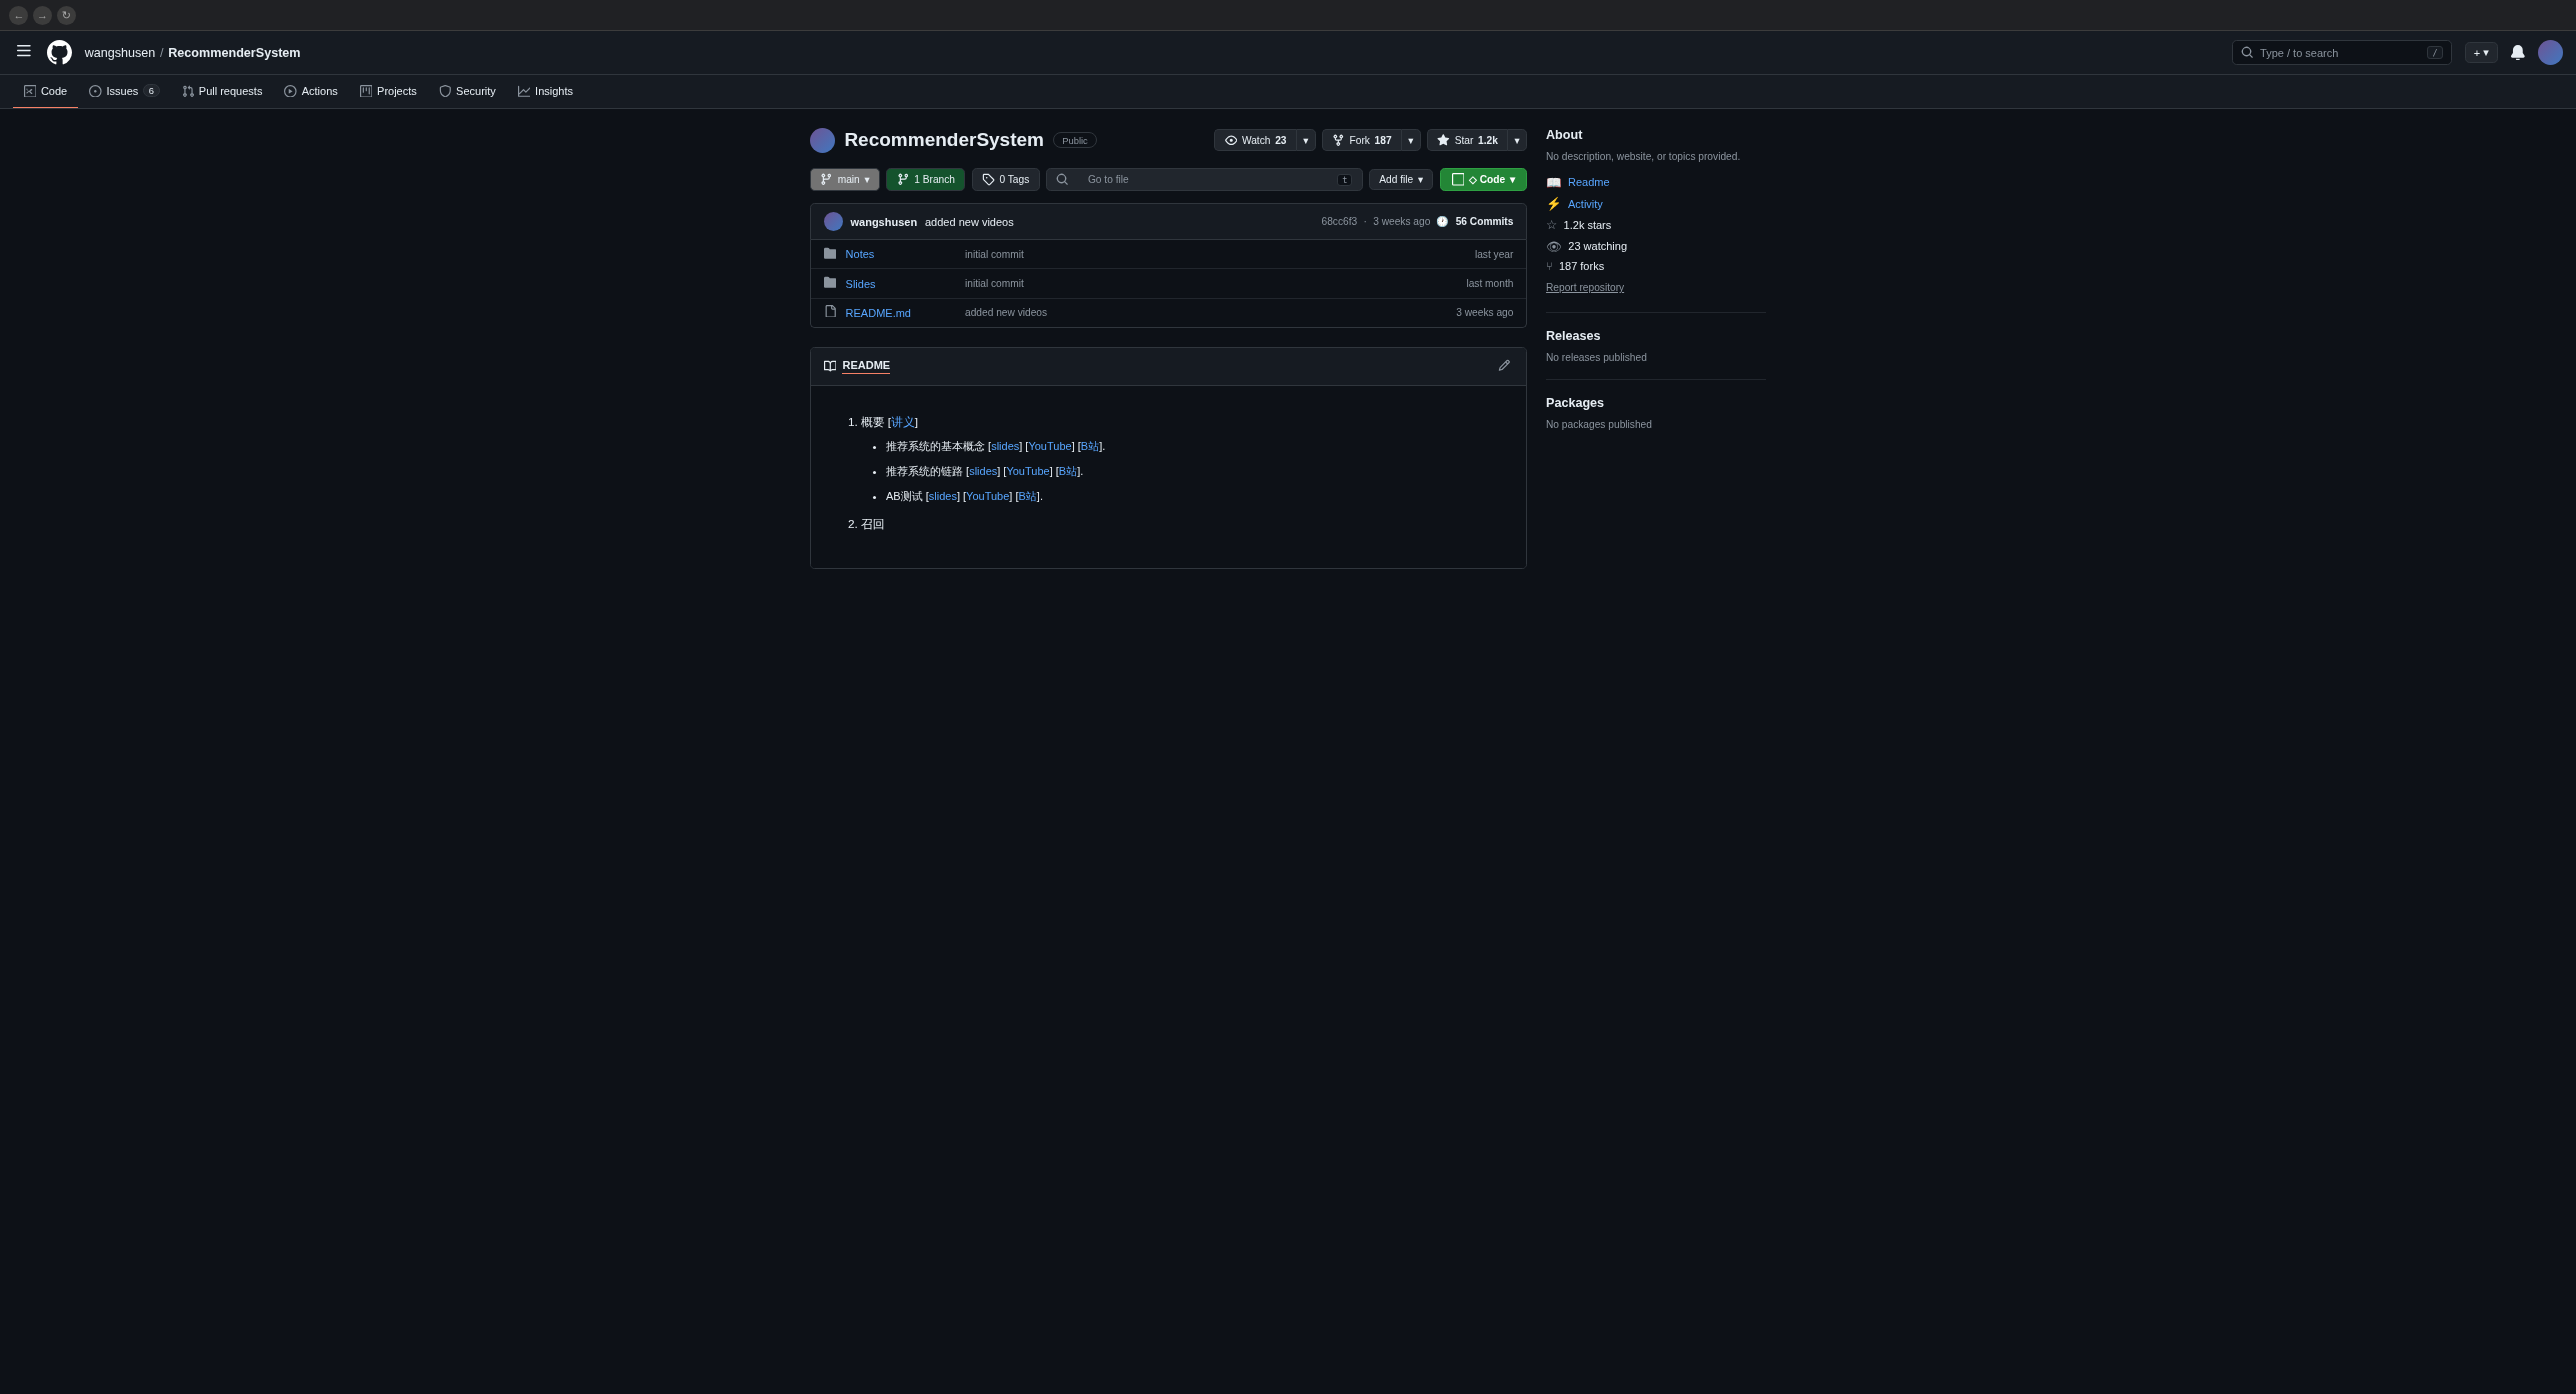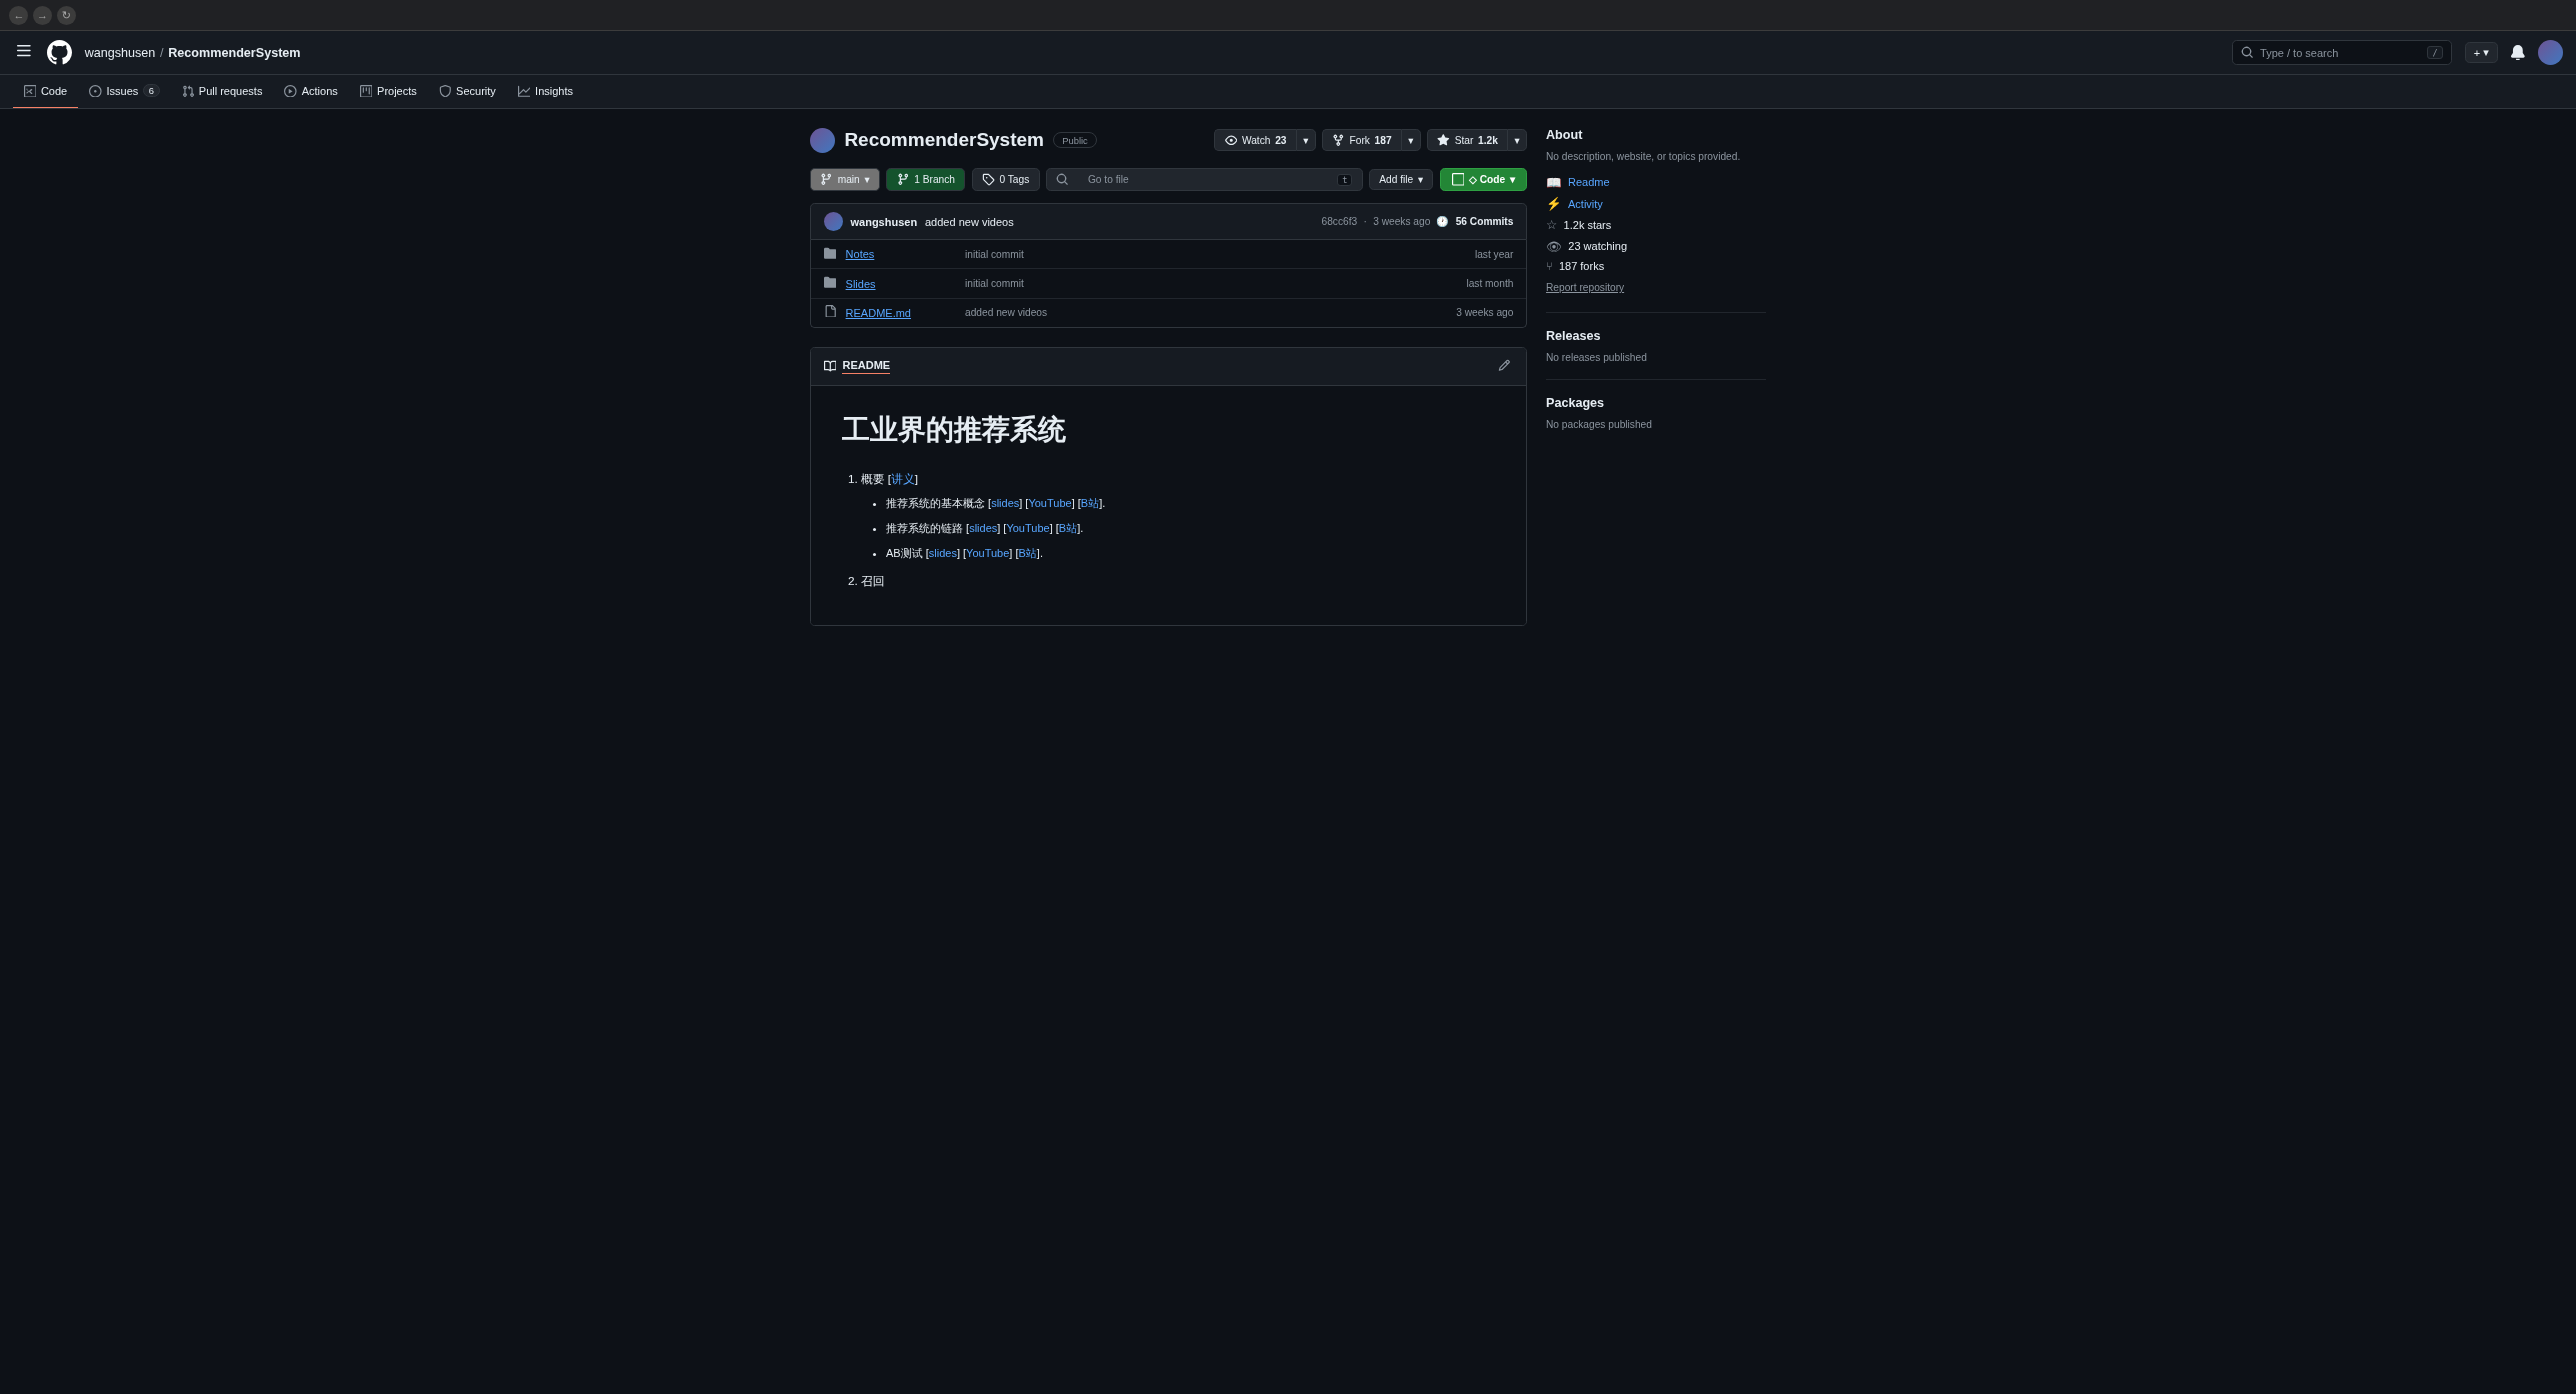--- a/index.html
+++ b/index.html
@@ -448,21 +448,20 @@
     .file-icon {
       color: #8b949e;
       font-size: 12.6px;
       flex-shrink: 0;
     }
     .file-name {
       color: #58a6ff;
       cursor: pointer;
       min-width: 110px;
       font-size: 11px;
-      text-decoration: underline;
     }
     .file-commit-msg {
       color: #8b949e;
       flex: 1;
       font-size: 10.2px;
     }
     .file-time {
       color: #8b949e;
       font-size: 10.2px;
       text-align: right;
@@ -835,21 +834,20 @@
           </svg>
           <span class="readme-title-label readme-title-underline">README</span>
         </div>
         <button class="readme-edit-btn">
           <svg width="12.6" height="12.6" viewBox="0 0 16 16" fill="#8b949e">
             <path d="M11.013 1.427a1.75 1.75 0 0 1 2.474 0l1.086 1.086a1.75 1.75 0 0 1 0 2.474l-8.61 8.61c-.21.21-.47.364-.756.445l-3.251.93a.75.75 0 0 1-.927-.928l.929-3.25c.081-.286.235-.547.445-.758l8.61-8.61Zm.176 4.823L9.75 4.81l-6.286 6.287a.253.253 0 0 0-.064.108l-.558 1.953 1.953-.558a.253.253 0 0 0 .108-.064Zm1.238-3.763a.25.25 0 0 0-.354 0L10.811 3.75l1.439 1.44 1.263-1.263a.25.25 0 0 0 0-.354Z"></path>
           </svg>
         </button>
       </div>
       <div class="readme-content">
-        <h1 class="readme-main-title">工业界的推荐系统</h1>
         <ol class="readme-list">
           <li>
             <span>概要 [<a class="readme-link" href="#">讲义</a>]</span>
             <ul class="readme-sublist">
               <li>
                 <span>推荐系统的基本概念 [<a class="readme-link" href="#">slides</a>] [<a class="readme-link" href="#">YouTube</a>] [<a class="readme-link" href="#">B站</a>].</span>
               </li>
               <li>
                 <span>推荐系统的链路 [<a class="readme-link" href="#">slides</a>] [<a class="readme-link" href="#">YouTube</a>] [<a class="readme-link" href="#">B站</a>].</span>
               </li>

